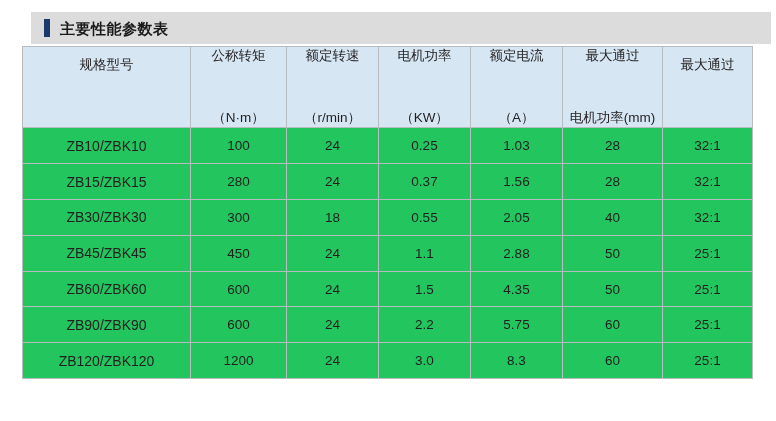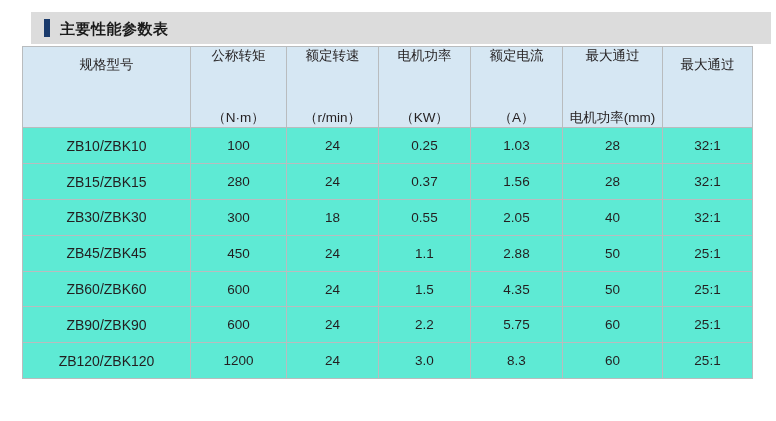--- a/index.html
+++ b/index.html
@@ -70,21 +70,21 @@
     background: #d6e7f3;
     height: 50px;
     font-weight: normal;
     line-height: 1.35;
     font-size: 13.5px;
   }
   table.spec thead th .l1 { display: block; }
   table.spec thead th .l2 { display: block; margin-top: 44px; }
   table.spec tbody td {
     height: 34.8px;
-    background: #5eead4;
+    background: #22c55e;
   }
   table.spec tbody td.model {
     font-size: 14px;
   }
   
   col.c0 { width: 168px; }
   col.c1 { width: 96px; }
   col.c2 { width: 92px; }
   col.c3 { width: 92px; }
   col.c4 { width: 92px; }

